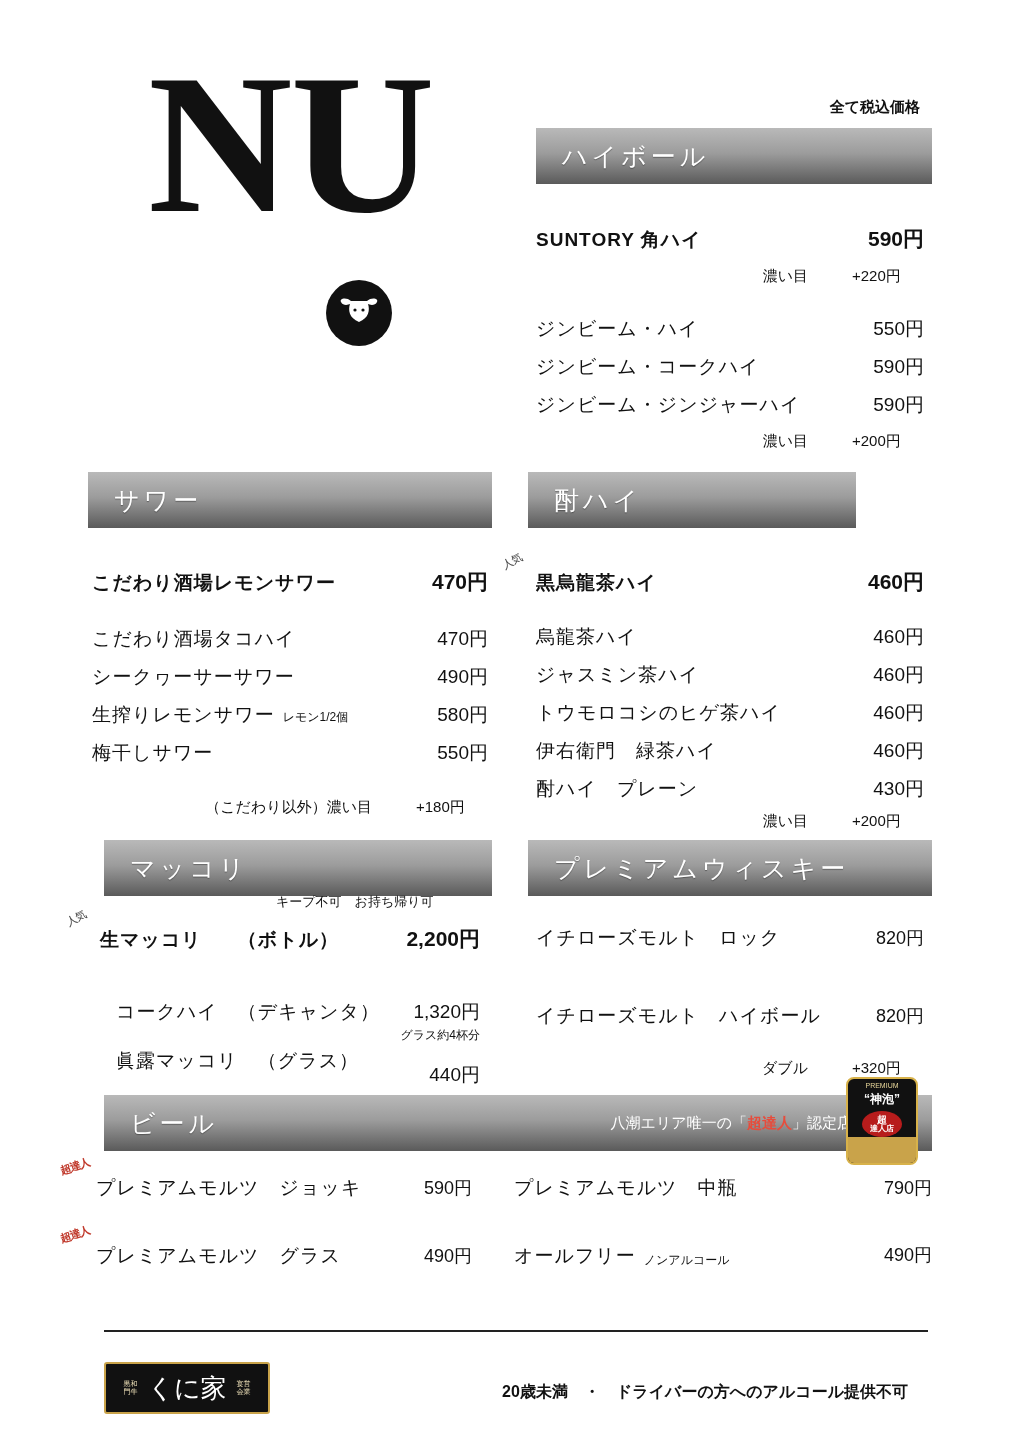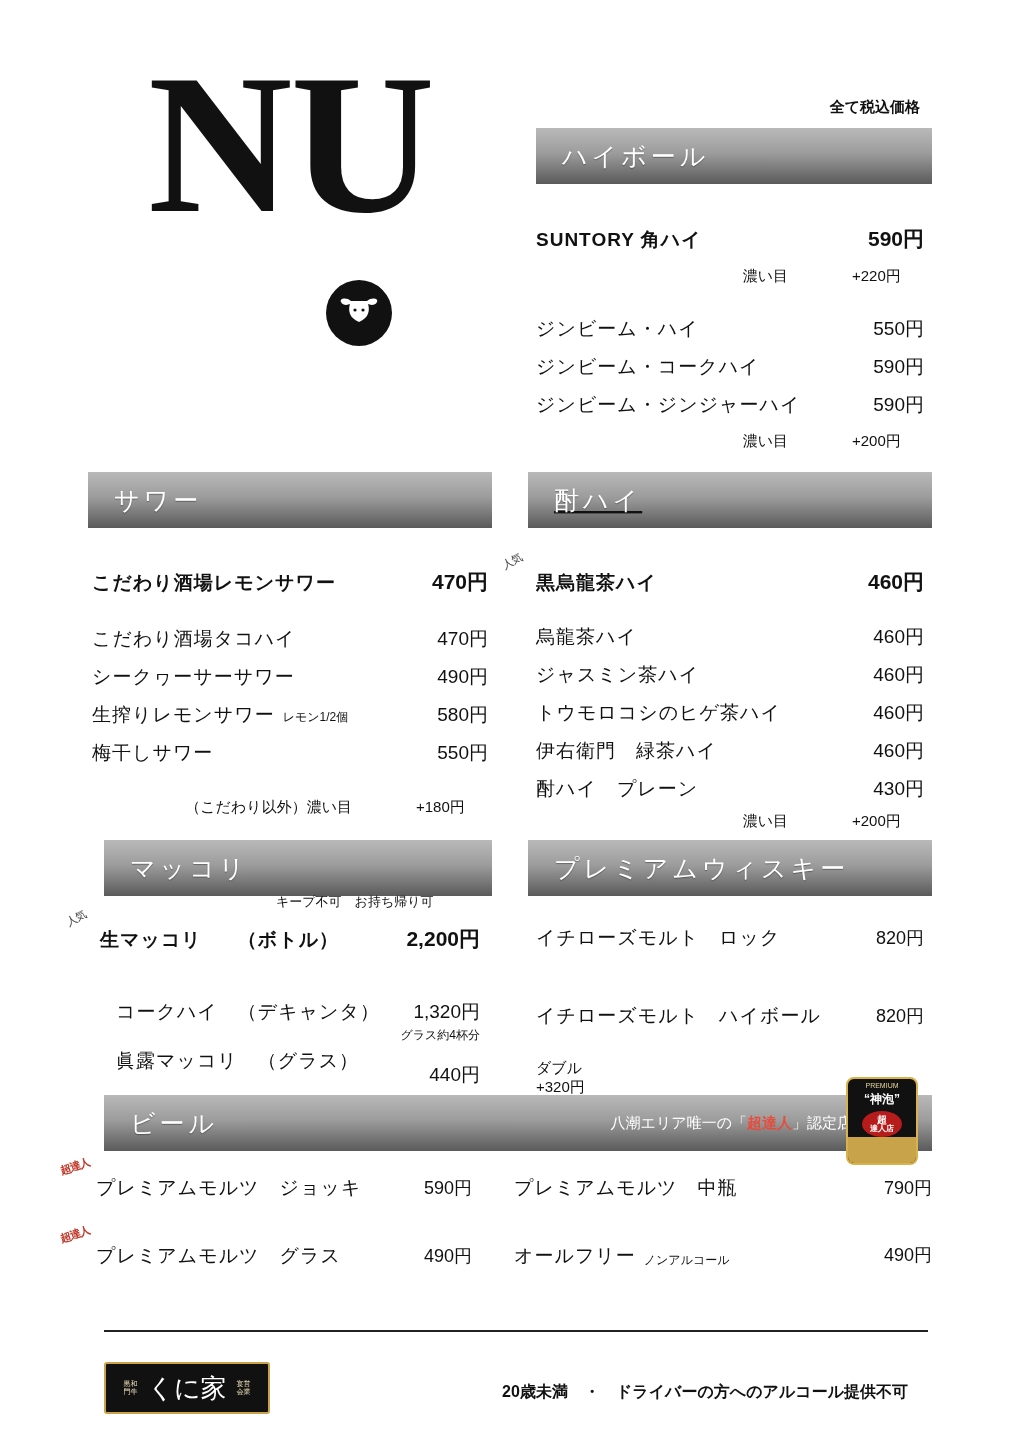--- a/index.html
+++ b/index.html
@@ -44,21 +44,21 @@
 
   
   .items { position:absolute; }
   .row { display:flex; align-items:baseline; position:relative; }
   .nm { font-size:19px; letter-spacing:1px; white-space:nowrap; }
   .nm.b { font-weight:700; }
   .sub { font-size:12px; margin-left:8px; letter-spacing:0; }
   .pr { margin-left:auto; font-size:19px; white-space:nowrap; }
   .pr.b { font-weight:700; font-size:21px; }
   .optrow { display:flex; justify-content:flex-end; align-items:baseline; font-size:15px; }
-  .optrow .olabel { margin-right:64px; }
+  .optrow .olabel { margin-right:44px; }
   .optrow .oprice { min-width:72px; text-align:left; }
 
   .ninki {
     position:absolute; font-size:11px; color:#444; transform:rotate(-28deg);
     left:-34px; top:-14px; letter-spacing:-1px;
   }
   .tatsujin {
     position:absolute; font-size:11px; color:#c0392b; transform:rotate(-18deg);
     left:-36px; top:-16px; letter-spacing:-1px; font-weight:700;
   }
@@ -172,21 +172,21 @@
   <div class="row" style="margin-top:12px;">
     <span class="nm">梅干しサワー</span>
     <span class="pr">550円</span>
   </div>
   <div class="optrow" style="margin-top:32px;">
     <span class="olabel">（こだわり以外）濃い目</span>
     <span class="oprice">+180円</span>
   </div>
 </div>
 
-<div class="sec" style="left:528px; top:472px; width:404px;text-decoration:underline;">
+<div class="sec" style="left:528px; top:472px; width:328px;">
   <div class="sec-title">酎ハイ</div>
 </div>
 <div class="items" style="left:536px; top:568px; width:388px;">
   <div class="row">
     <span class="ninki">人気</span>
     <span class="nm b">黒烏龍茶ハイ</span>
     <span class="pr b">460円</span>
   </div>
   <div class="row" style="margin-top:28px;">
     <span class="nm">烏龍茶ハイ</span>
@@ -241,21 +241,21 @@
 </div>
 <div class="items" style="left:536px; top:925px; width:388px;">
   <div class="row">
     <span class="nm">イチローズモルト　ロック</span>
     <span class="pr" style="font-size:18px;">820円</span>
   </div>
   <div class="row" style="margin-top:52px;">
     <span class="nm">イチローズモルト　ハイボール</span>
     <span class="pr" style="font-size:18px;">820円</span>
   </div>
-  <div class="optrow" style="margin-top:30px;flex-direction:column;">
+  <div class="optrow" style="margin-top:30px;">
     <span class="olabel">ダブル</span>
     <span class="oprice">+320円</span>
   </div>
 </div>
 
 <div class="sec" style="left:104px; top:1095px; width:828px;">
   <div class="sec-title">ビール</div>
   <div class="hachi-note">
     <span>八潮エリア唯一の「</span><span class="red">超達人</span><span>」認定店</span>
   </div>

